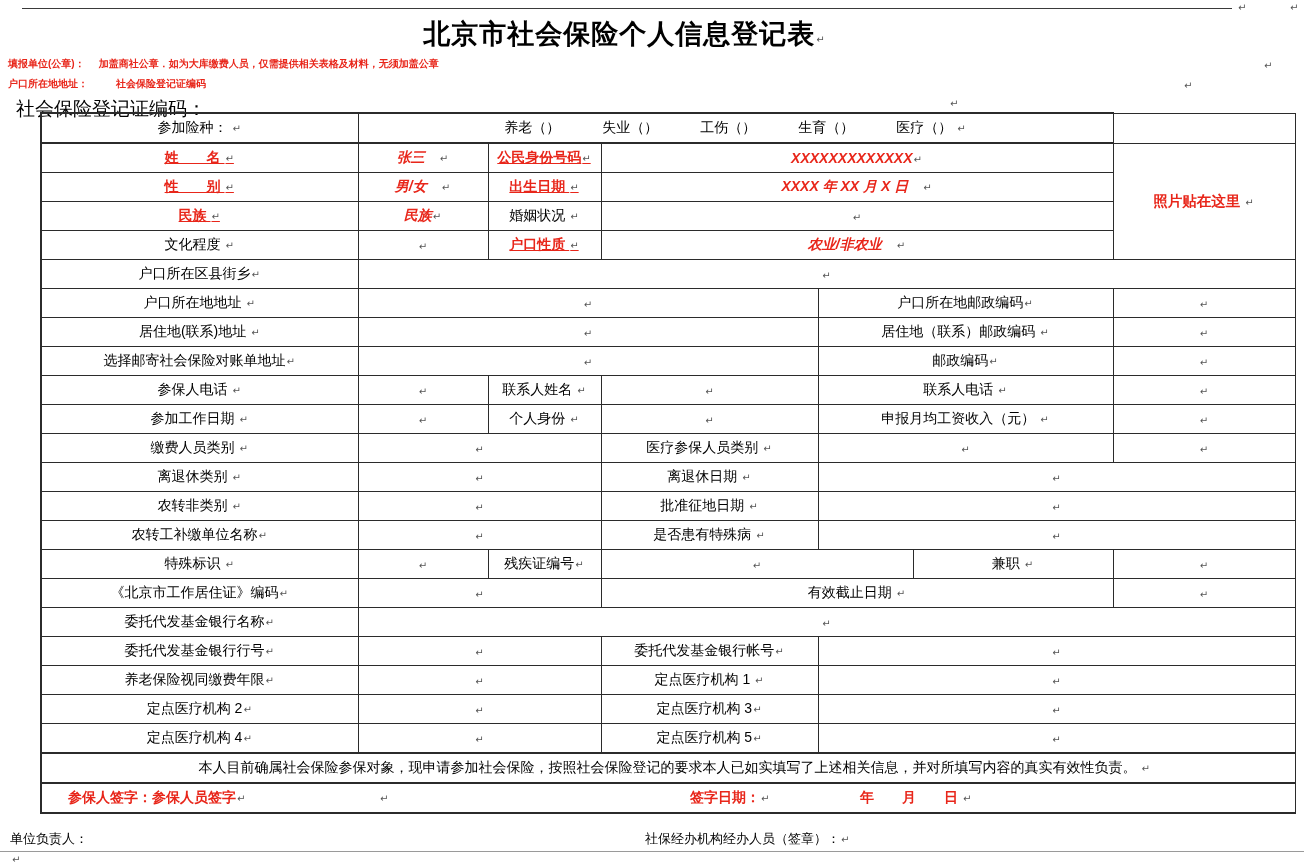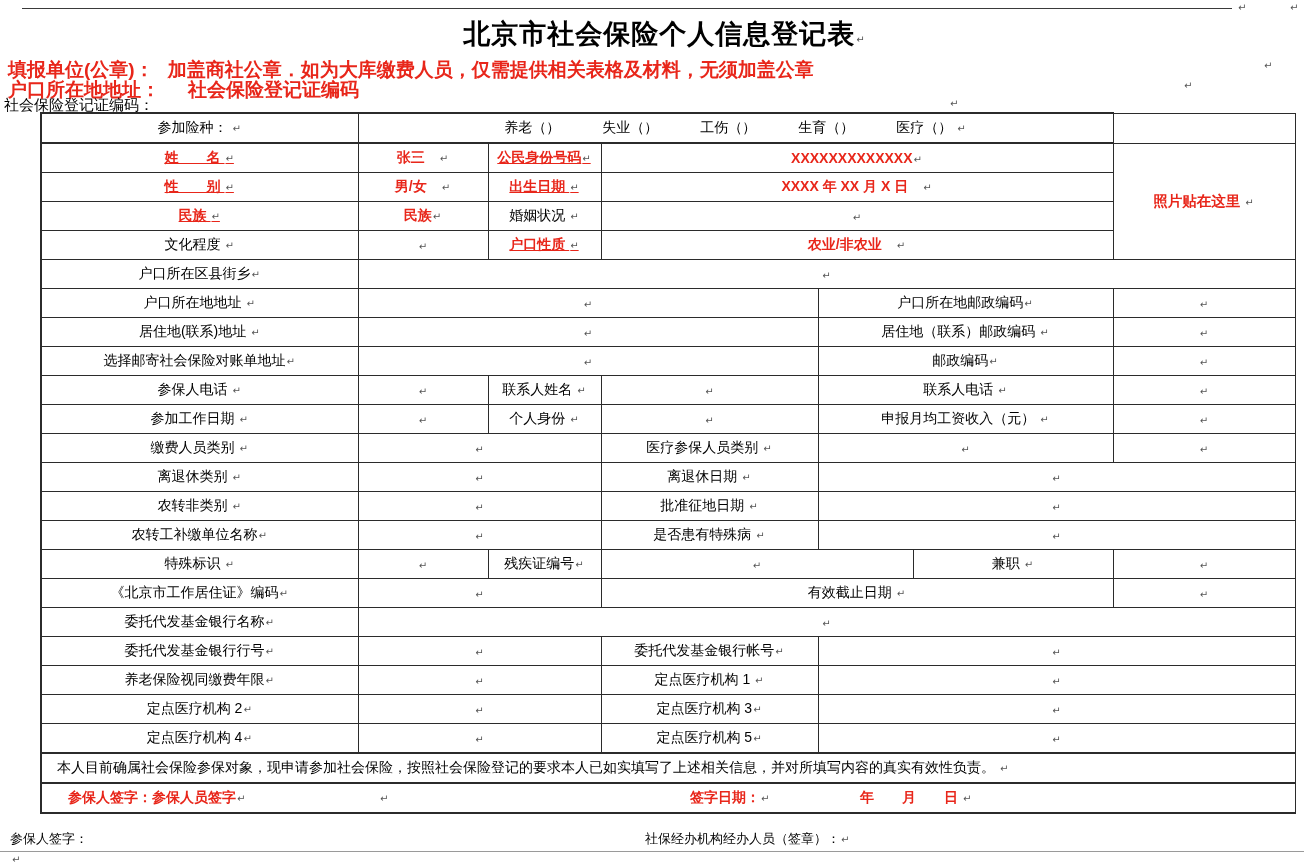--- a/index.html
+++ b/index.html
@@ -10,43 +10,43 @@
 
   
   .rule-top{position:absolute;left:22px;top:8px;width:1210px;border-top:1px solid #3a3a3a;}
   .rule-bottom{position:absolute;left:0;top:851px;width:1304px;border-top:1px solid #9a9a9a;}
   .pm{color:var(--pm);font-size:10px;font-weight:400;padding:0 1px;
       font-family:"DejaVu Sans",sans-serif;}
   .abs{position:absolute;}
 
   .title{position:absolute;left:0;top:16px;width:1250px;text-align:center;
          font-family:"DejaVu Serif","Liberation Serif",serif;font-size:27px;font-weight:600;
-         letter-spacing:1px;white-space:nowrap;margin-left:40px;}
-  .redline{position:absolute;left:8px;white-space:nowrap;font-size:19px;font-weight:bold;color:var(--red);}
+         letter-spacing:1px;white-space:nowrap;}
+  .redline{position:absolute;left:8px;white-space:nowrap;font-size:10px;font-weight:bold;color:var(--red);}
   .redline .txt{margin-left:14px;}
   .redline.l2 .txt{margin-left:28px;}
-  .blackline{position:absolute;left:4px;top:96px;font-size:15px;color:var(--ink);white-space:nowrap;}
+  .blackline{position:absolute;left:16px;top:96px;font-size:19px;color:var(--ink);white-space:nowrap;}
 
   
   table.form{position:absolute;left:0;top:112px;border-collapse:collapse;table-layout:fixed;
              width:1290px;font-size:14px;margin-left:40px;}
   table.form td{border:1px solid var(--line);padding:0 2px;height:28px;overflow:hidden;
                 white-space:nowrap;text-align:center;vertical-align:middle;}
   table.form tr>td:first-child{border-left-width:2px;}
   tr.r1>td.bt{border-top-width:2px;border-bottom-width:2px;}
   td.lb{font-weight:400;}
   td.lr{color:var(--red);font-weight:bold;text-decoration:underline;}
-  td.vr{color:var(--red);font-weight:bold;}
+  td.vr{color:var(--red);font-weight:bold;font-style:italic;}
   td.vl{text-align:left;padding-left:10px;}
   td.ar{text-align:right;padding-right:4px;}
   td.nob{border:none;}
   td.end{border:none !important;text-align:left;padding-left:5px;}
   td.photo{border-right:none;border-top-width:2px;color:var(--red);font-weight:bold;font-size:14.5px;}
   tr.decl{height:26px;}
-  tr.decl td{text-align:left;padding-left:15px;border-top-width:2px;border-bottom-width:2px;}
+  tr.decl td{text-align:center;padding-left:15px;border-top-width:2px;border-bottom-width:2px;}
   tr.sig{height:29px;}
   tr.sig td{border-bottom-width:2px;position:relative;padding-left:15px;}
   .sig-item{position:absolute;top:50%;transform:translateY(-50%);white-space:nowrap;
             color:var(--red);font-weight:bold;}
 
   
   .footer-col{position:absolute;top:791px;font-size:13px;line-height:19px;white-space:pre;}
   .footer-col.left{left:10px;}
   .footer-col.right{left:645px;}
 </style>
@@ -276,21 +276,21 @@
         <span class="sig-item pm" style="left:336px;color:var(--pm);font-weight:400"><span class="pm">↵</span></span>
         <span class="sig-item" style="left:648px">签字日期：<span class="pm">↵</span></span>
         <span class="sig-item" style="left:818px">年　　月　　日 <span class="pm">↵</span></span>
       </td>
       <td class="end"><span class="pm">↵</span></td>
     </tr>
   </tbody>
     </table>
 
   <div class="footer-col left">
-    <div>参保人签字：</div>
+    <div>单位负责人：</div>
     
     
   </div>
 
   <div class="footer-col right">
     <div>社保经办机构经办人员（签章）：<span class="pm">↵</span></div>
     
     
   </div>
 

